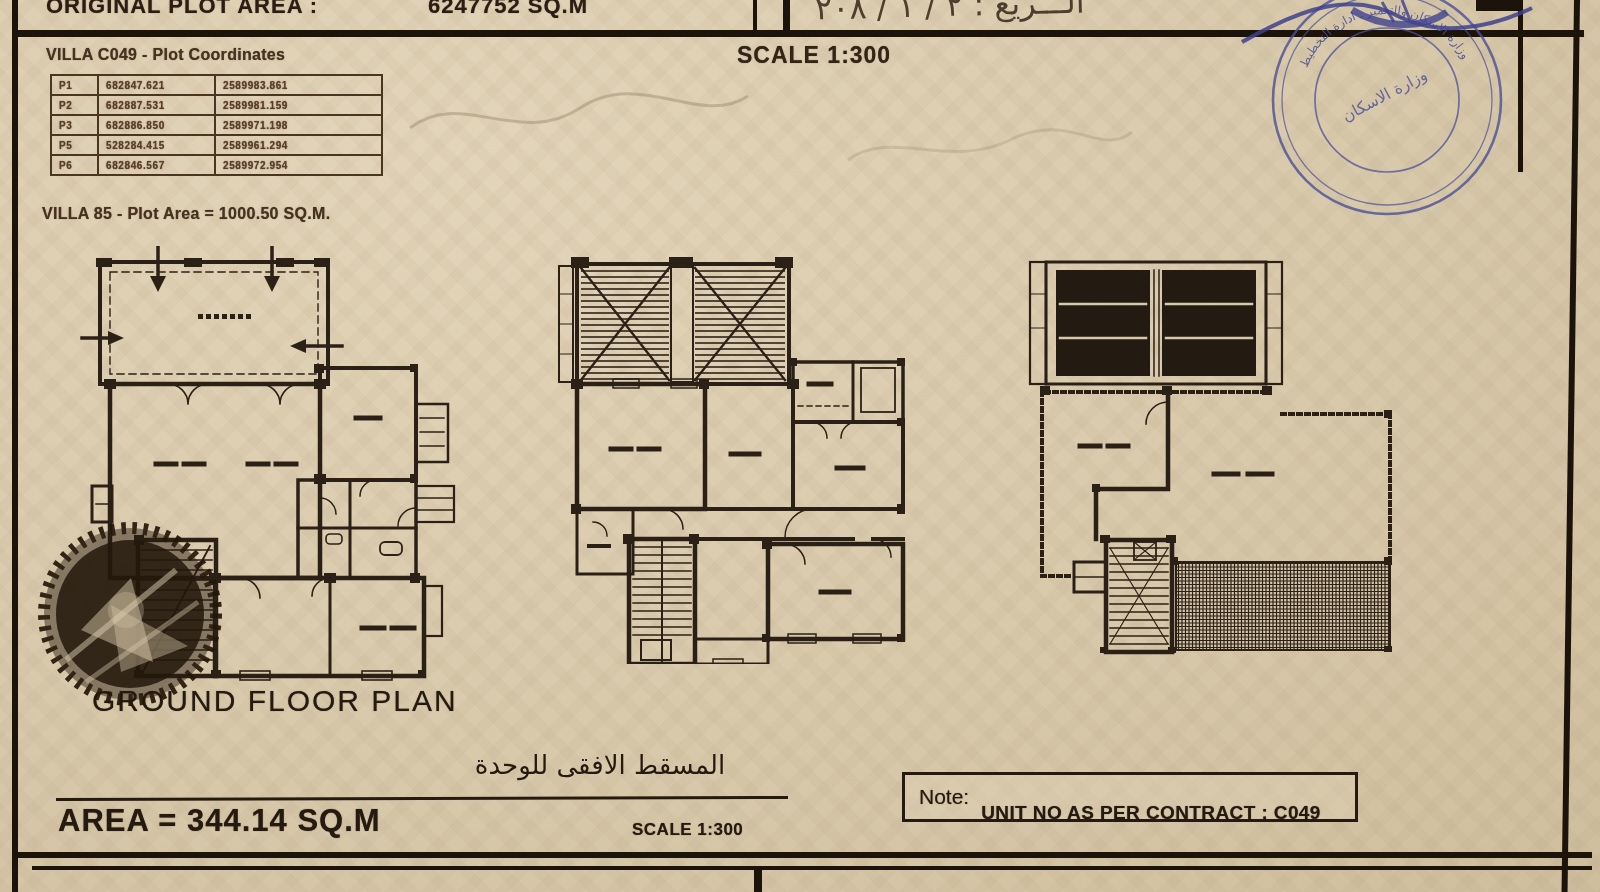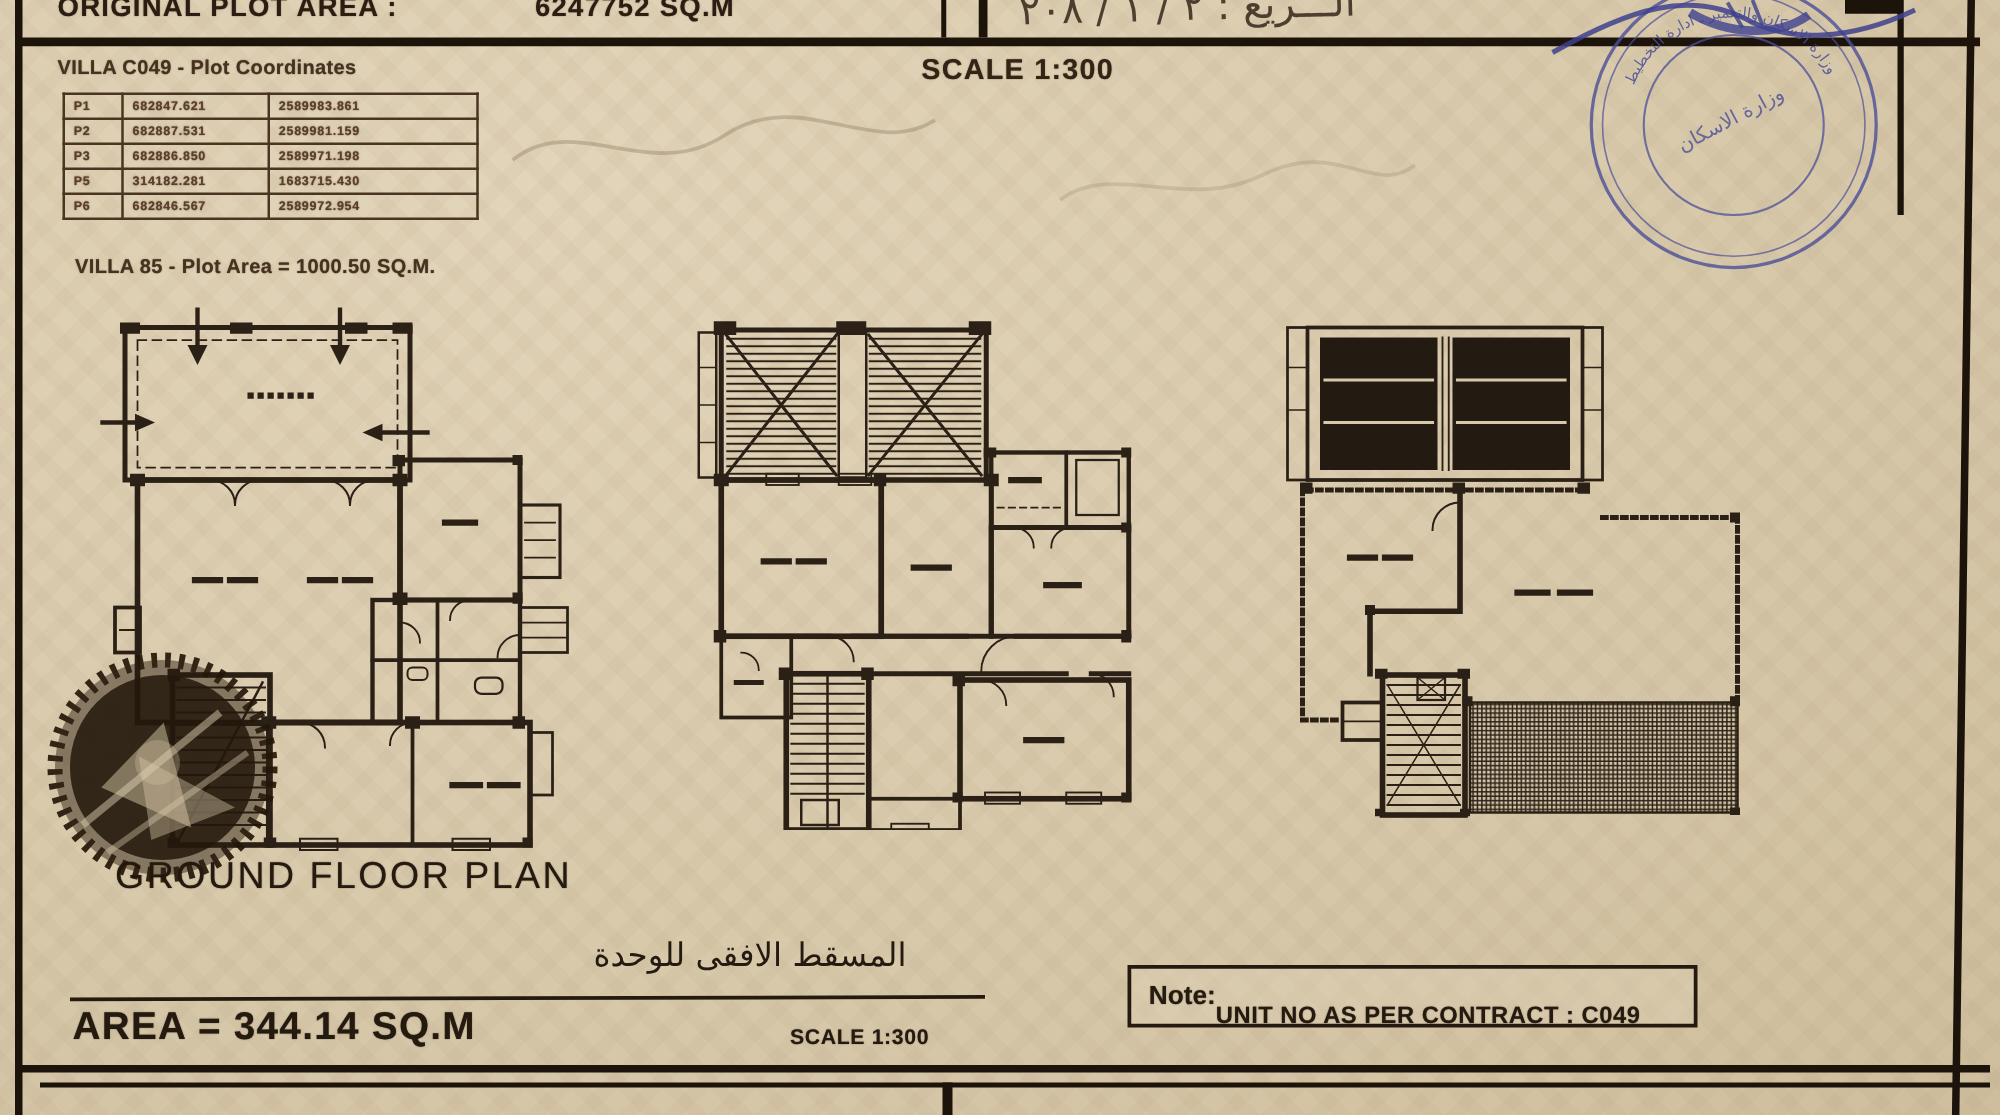--- a/index.html
+++ b/index.html
@@ -16,34 +16,34 @@
   
   .top-label{left:46px;top:-7px;font-size:22px;font-weight:bold;letter-spacing:1px;color:#2b1d12;}
   .top-value{left:428px;top:-7px;font-size:22px;font-weight:bold;letter-spacing:1px;color:#2b1d12;}
   .handwriting{left:815px;top:-14px;font-size:32px;color:#34271a;transform:rotate(-1.5deg);opacity:.85;}
   
   .coords-title{left:46px;top:46px;font-size:16px;font-weight:bold;color:#46321f;letter-spacing:.3px;}
   table.coords{position:absolute;left:50px;top:74px;border-collapse:collapse;}
   table.coords td{border:2px solid #4a3522;height:18px;font-size:10px;font-weight:bold;
      color:#5a3e2b;letter-spacing:.6px;padding:0 0 0 7px;text-shadow:0 0 1.2px rgba(90,62,44,.9);}
   td.c-p{width:38px;} td.c-e{width:108px;} td.c-n{width:158px;}
-  .area-line{left:60px;top:205px;font-size:16px;font-weight:bold;color:#46321f;letter-spacing:.3px;}
+  .area-line{left:42px;top:205px;font-size:16px;font-weight:bold;color:#46321f;letter-spacing:.3px;}
   .scale-top{left:737px;top:42px;font-size:23px;font-weight:bold;letter-spacing:1px;color:#33241656;color:#332416;}
   
   svg.plan{position:absolute;filter:blur(.3px);opacity:.96;}
   .plan-label{font-size:30px;letter-spacing:2px;color:#241a10;white-space:nowrap;}
   
   .unit-no{left:58px;top:754px;font-size:29px;font-weight:bold;letter-spacing:1px;}
   .ar-title{left:420px;top:750px;width:360px;text-align:center;font-size:26px;color:#241a10;}
   .tb-underline{left:56px;top:797px;width:732px;height:3px;background:#241a10;transform:rotate(-.15deg);}
   .area-big{left:58px;top:803px;font-size:31px;font-weight:bold;letter-spacing:1px;}
   .scale-bottom{left:632px;top:820px;font-size:17px;font-weight:bold;letter-spacing:.5px;}
   .note-box{left:902px;top:772px;width:436px;height:44px;border:3.5px solid #241a10;
      display:flex;align-items:center;padding-left:14px;background:rgba(226,213,187,.35);}
-  .note-label{font-size:21px;font-weight:bold;}
+  .note-label{font-size:21px;font-weight:normal;margin-right:12px;}
   .note-text{font-size:19px;font-weight:bold;letter-spacing:.4px;margin-top:32px;}
   
   .b-left{left:12px;top:0;width:6px;height:892px;}
   .b-right{left:1574px;top:0;width:6px;height:910px;transform:rotate(.8deg);transform-origin:top center;}
   .b-top{left:12px;top:30px;width:1572px;height:7px;}
   .b-tr-v{left:1518px;top:0;width:5px;height:172px;}
   .b-tr-box{left:1476px;top:0;width:46px;height:11px;}
   .top-div1{left:753px;top:0;width:4px;height:30px;}
   .top-div2{left:783px;top:0;width:7px;height:30px;}
   .b-bot1{left:12px;top:852px;width:1580px;height:6px;}
@@ -83,22 +83,22 @@
           <td class="c-e">682887.531</td>
           <td class="c-n">2589981.159</td>
         </tr>
       <tr>
           <td class="c-p">P3</td>
           <td class="c-e">682886.850</td>
           <td class="c-n">2589971.198</td>
         </tr>
       <tr>
           <td class="c-p">P5</td>
-          <td class="c-e">314182.281</td>
-          <td class="c-n">1683715.430</td>
+          <td class="c-e">528284.415</td>
+          <td class="c-n">2589961.294</td>
         </tr>
       <tr>
           <td class="c-p">P6</td>
           <td class="c-e">682846.567</td>
           <td class="c-n">2589972.954</td>
         </tr>
     </tbody>
   </table>
   <div class="abs area-line scan-text">VILLA  85 - Plot Area = 1000.50 SQ.M.</div>
   <div class="abs scale-top scan-text">SCALE 1:300</div>

